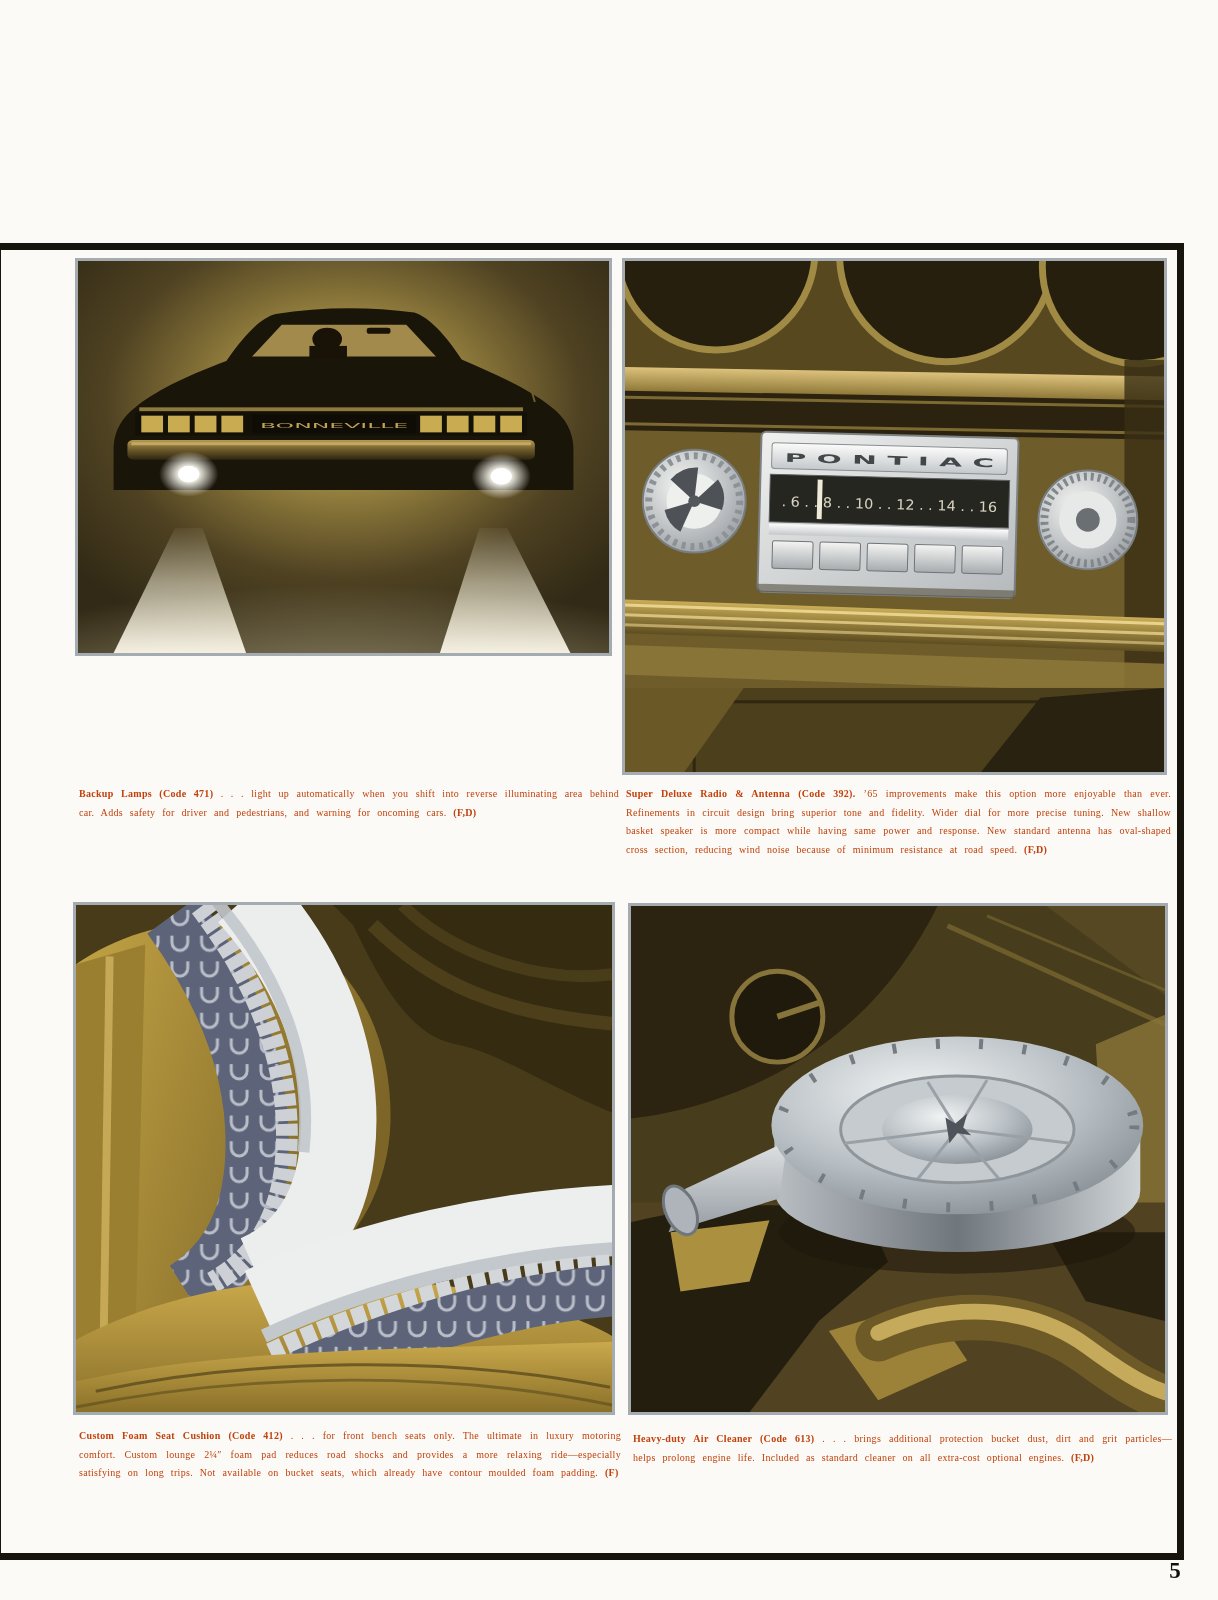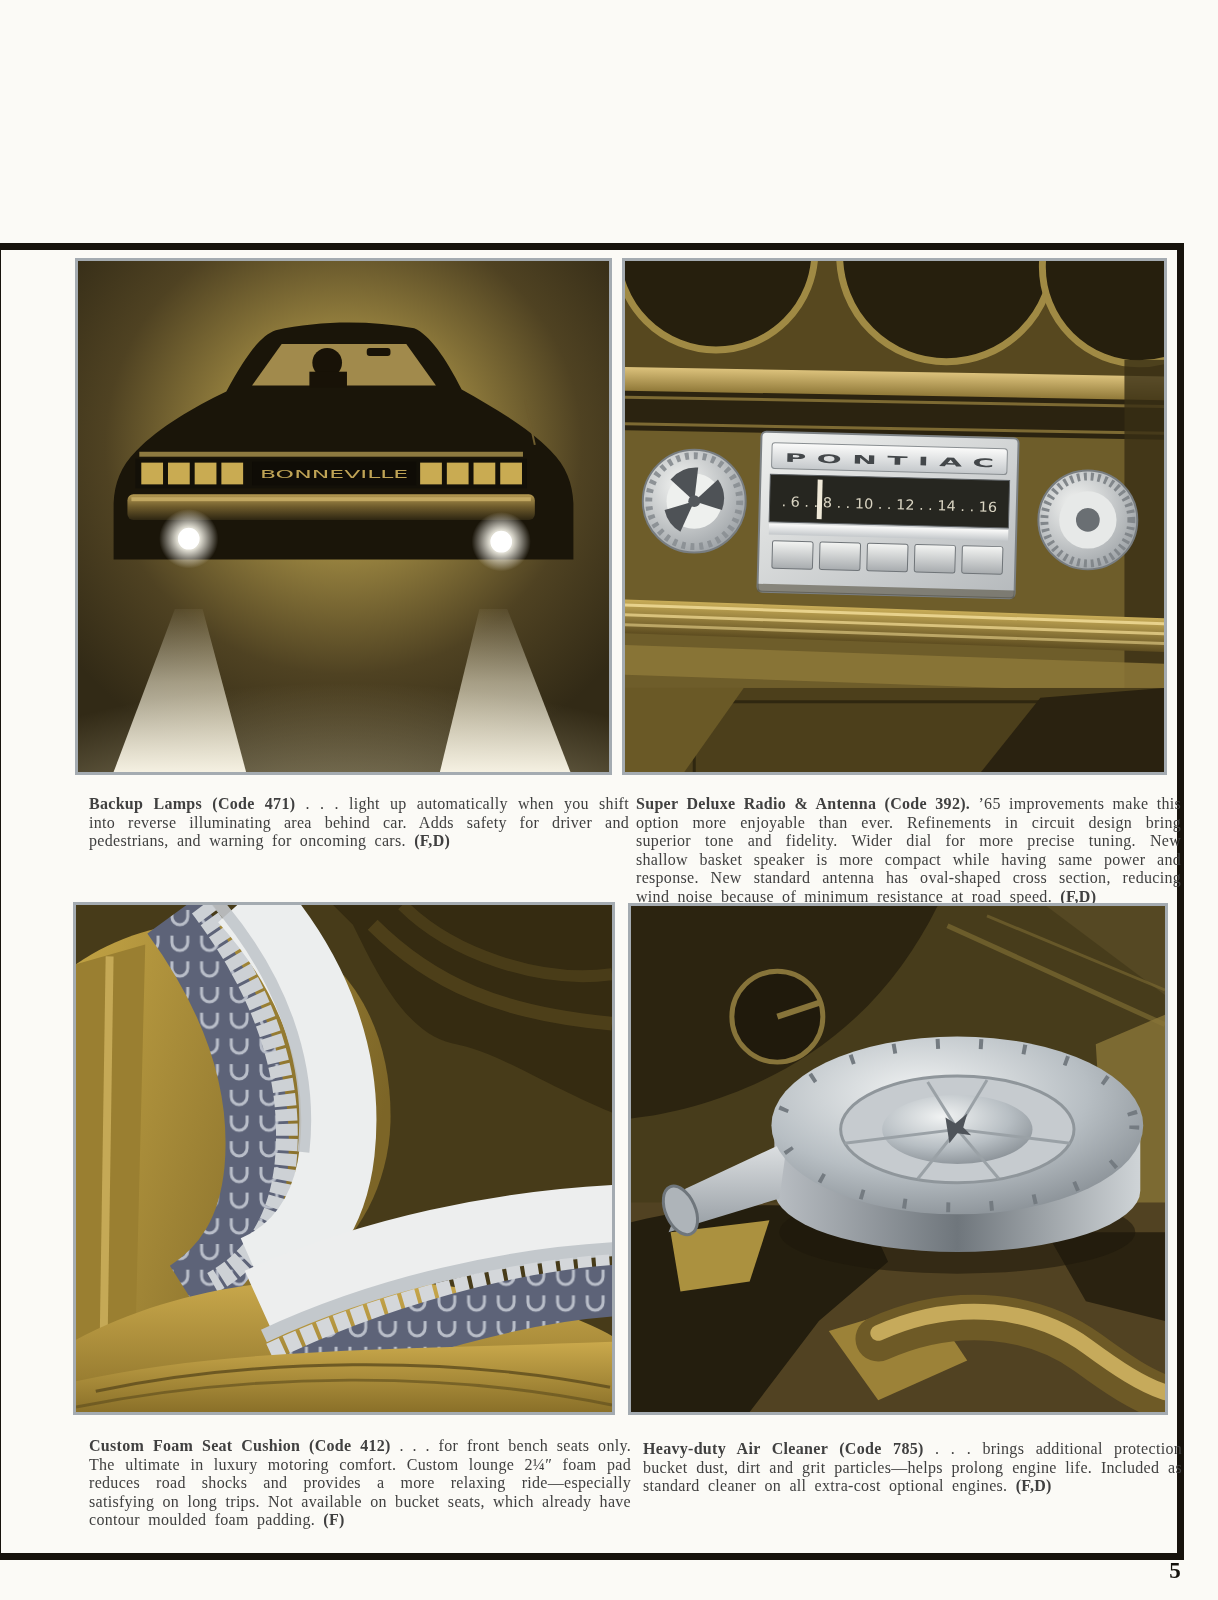--- a/index.html
+++ b/index.html
@@ -3,34 +3,34 @@
 <meta charset="utf-8">
 <style>
   html,body{margin:0;padding:0;background:#e8e6e0;}
   .page{position:relative;width:1218px;height:1600px;background:#fbfaf6;overflow:hidden;
         font-family:"Liberation Serif",serif;}
   .frame{position:absolute;left:-6px;top:243px;width:1190px;height:1317px;
          box-sizing:border-box;border:7px solid #17130d;background:transparent;}
   .photo{position:absolute;margin:0;box-sizing:border-box;border:3px solid #a4abb1;
          background:#3a3117;overflow:hidden;}
   .photo svg{display:block;width:100%;height:100%;}
-  .caption{position:absolute;margin:14px;font-size:16px;line-height:18.6px;color:#404040;
+  .caption{position:absolute;margin:4px;font-size:10px;line-height:18.6px;color:#c2410c;
            text-align:justify;word-spacing:4px;letter-spacing:0.3px;}
   .caption b{font-weight:bold;}
   .pagenum{position:absolute;left:1158px;top:1558px;width:34px;text-align:center;
            font-weight:bold;font-size:23px;color:#14110c;}
 </style>
 </head>
 <body>
 
 <div class="page">
 
   <div class="frame"></div>
 
-  <figure class="photo" style="left:75px;top:258px;width:537px;height:517px">
+  <figure class="photo" style="left:75px;top:258px;width:537px;height:398px">
     <svg viewBox="0 0 537 517" preserveAspectRatio="none">
       <defs>
         <radialGradient id="p1halo" cx="50%" cy="36%" r="66%">
           <stop offset="0" stop-color="#d3bf7e"></stop>
             <stop offset="0.33" stop-color="#97823f"></stop>
           <stop offset="0.68" stop-color="#4f4222"></stop>
             <stop offset="1" stop-color="#322a16"></stop>
         </radialGradient>
         <radialGradient id="p1floor" cx="50%" cy="100%" r="80%">
           <stop offset="0" stop-color="#efe5bd" stop-opacity="0.85"></stop>
@@ -281,17 +281,17 @@
       </g>
       <g>
         <path d="M250,438 C330,402 410,414 462,452 C492,474 516,490 540,498" fill="none" stroke="#6e5a26" stroke-width="46" stroke-linecap="round"></path>
         <path d="M250,432 C330,396 410,408 462,446 C492,468 516,484 540,492" fill="none" stroke="#cfb262" stroke-width="16" stroke-linecap="round" opacity="0.9"></path>
       </g>
     </svg>
   </figure>
 
   <p class="caption" style="left:75px;top:1423px;width:542px"><b>Custom Foam Seat Cushion (Code 412)</b><span> . . . for front bench seats only. The ultimate in luxury motoring comfort. Custom lounge 2¼″ foam pad reduces road shocks and provides a more relaxing ride—especially satisfying on long trips. Not available on bucket seats, which already have contour moulded foam padding. </span><b>(F)</b></p>
 
-  <p class="caption" style="left:629px;top:1426px;width:539px"><b>Heavy-duty Air Cleaner (Code 785)</b><span> . . . brings additional protection bucket dust, dirt and grit particles—helps prolong engine life. Included as standard cleaner on all extra-cost optional engines. </span><b>(F,D)</b></p>
+  <p class="caption" style="left:629px;top:1426px;width:539px"><b>Heavy-duty Air Cleaner (Code 613)</b><span> . . . brings additional protection bucket dust, dirt and grit particles—helps prolong engine life. Included as standard cleaner on all extra-cost optional engines. </span><b>(F,D)</b></p>
 
   <div class="pagenum">5</div>
 
 </div>
 
 </body></html>

